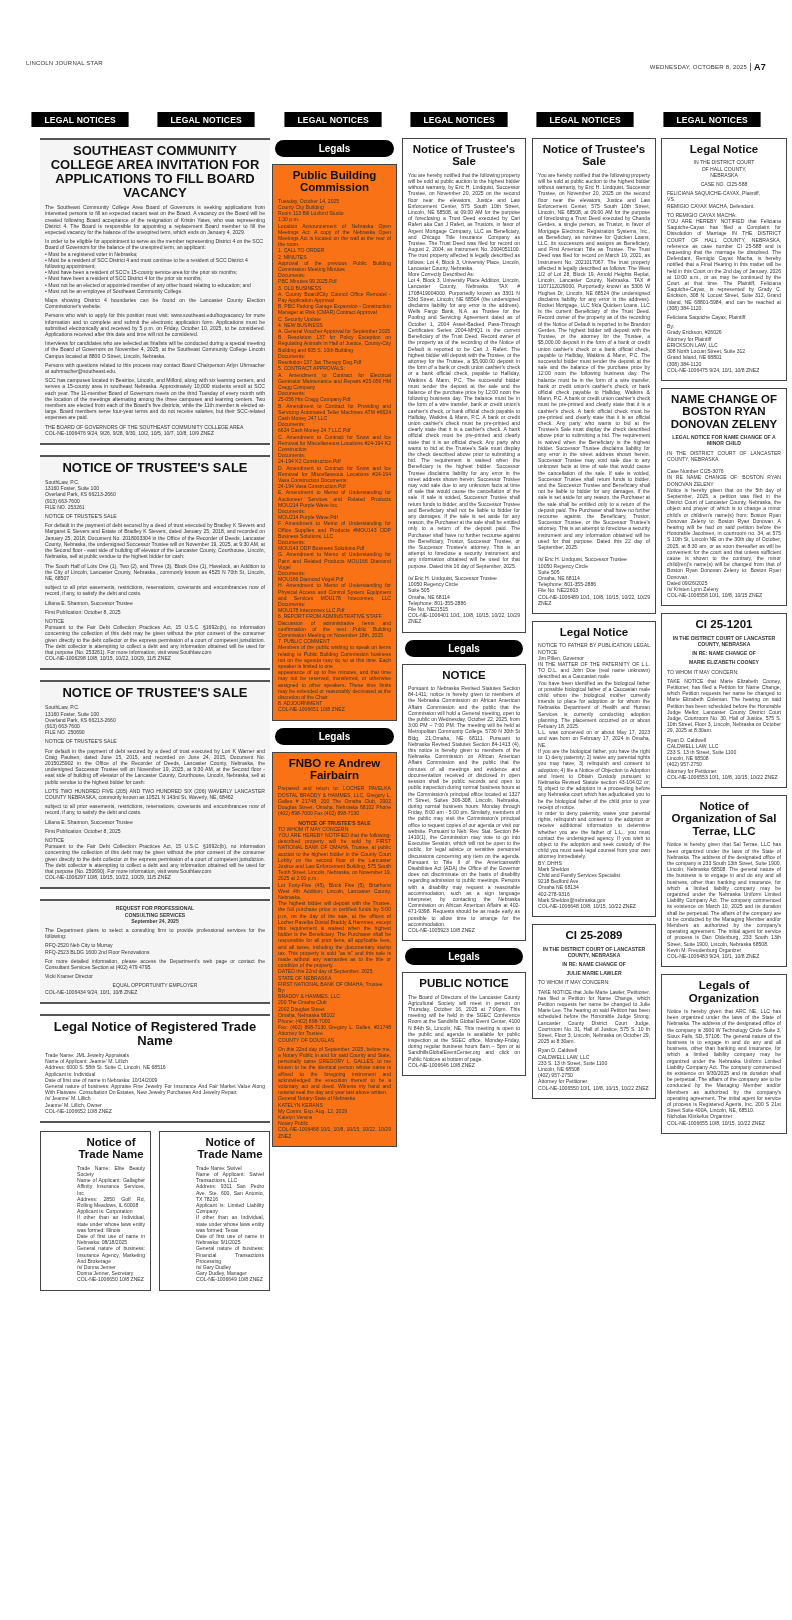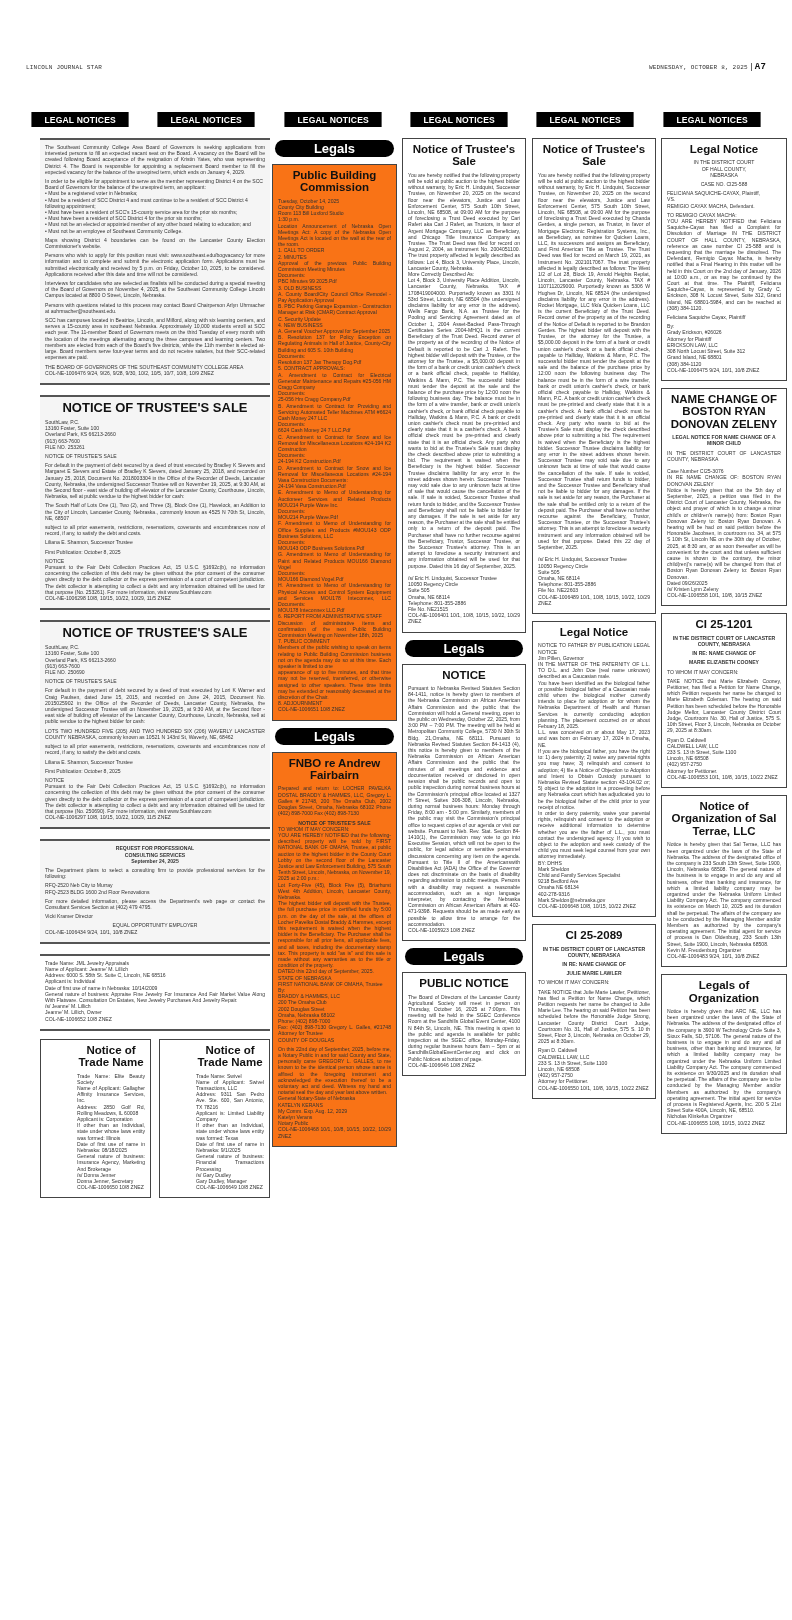--- a/index.html
+++ b/index.html
@@ -1,39 +1,39 @@
 <!DOCTYPE html>
 <html><head>
 <meta charset="utf-8">
 <style>
   * { box-sizing: border-box; margin: 0; padding: 0; }
   html, body { width: 792px; height: 1620px; background: #ffffff; overflow: hidden; }
   body { font-family: "Liberation Sans", sans-serif; color: #222; position: relative; }
-  .masthead { position: absolute; top: 60px; left: 26px; right: 26px; height: 14px; display: flex; justify-content: space-between; align-items: center; font-family: Liberation Mono, monospace; font-size: 6px; letter-spacing: 0.2px; color: #333; }
+  .masthead { position: absolute; top: 60px; left: 26px; right: 26px; height: 14px; display: flex; justify-content: space-between; font-family: Liberation Sans, sans-serif; font-size: 6px; letter-spacing: 0.2px; color: #333; }
   .masthead .right { display: flex; align-items: center; gap: 3px; }
   .masthead .sep { width: 1px; height: 8px; background: #666; }
   .masthead .pg { font-weight: bold; font-size: 9px; color: #111; }
   .banners { position: absolute; top: 112px; left: 26px; right: 26px; display: flex; gap: 18px; }
   .banner { flex: 1; height: 15px; background: #000; color: #fff; font-family: "Liberation Sans", sans-serif; font-weight: bold; font-size: 9.5px; text-align: center; line-height: 15px; letter-spacing: 0.2px; transform: scaleX(0.9); }
   .col { position: absolute; top: 138px; }
   .c1 { left: 40px; width: 230px; }
   .c3 { left: 272px; width: 125px; }
   .c4 { left: 402px; width: 124px; }
   .c5 { left: 532px; width: 124px; }
   .c6 { left: 661px; width: 126px; }
   .ad { border: 1px solid #444; background: #f97316; padding: 4px 5px 4px 5px; margin-bottom: 7px; font-size: 5.1px; line-height: 6.2px; color: #333; }
   .ad.wide { border-left: none; border-right: none; border-top: 2px solid #555; border-bottom: 2px solid #555; background: #f5f5f5; }
   .ad.white { background: #fff; }
   .ad h2 { font-family: "Liberation Sans", sans-serif; font-weight: bold; text-align: center; color: #111; line-height: 1.08; margin-bottom: 4px; }
   .h-lg { font-size: 13px; }
   .h-md { font-size: 11.5px; }
   .ad p { margin-bottom: 3px; text-align: justify; white-space: pre-line; }
   .ad .c { text-align: center; font-weight: bold; }
   .ad .cl { text-align: center; }
-  .pill { background: #000; color: #fff; border-radius: 9px; height: 17px; line-height: 17px; text-align: center; font-weight: bold; font-size: 13px; margin: 2px 3px 7px 3px; }
+  .pill { background: #000; color: #fff; border-radius: 9px; height: 17px; line-height: 17px; text-align: center; font-weight: bold; font-size: 10px; margin: 2px 3px 7px 3px; }
   .row2 { display: flex; gap: 8px; }
   .row2 .ad { flex: 1; background: #fff; padding-left: 36px; }
 </style>
 </head>
 <body>
 
 <div class="masthead">
   <span>LINCOLN JOURNAL STAR</span>
   <span class="right">
     <span>WEDNESDAY, OCTOBER 8, 2025</span>
@@ -46,20 +46,21 @@
   <div class="banner">LEGAL NOTICES</div>
   <div class="banner">LEGAL NOTICES</div>
   <div class="banner">LEGAL NOTICES</div>
   <div class="banner">LEGAL NOTICES</div>
   <div class="banner">LEGAL NOTICES</div>
   <div class="banner">LEGAL NOTICES</div>
 </div>
 
 <div class="col c1">
   <div class="ad wide">
+    <h2 class="h-lg">SOUTHEAST COMMUNITY COLLEGE AREA INVITATION FOR APPLICATIONS TO FILL BOARD VACANCY</h2>
     <p>The Southeast Community College Area Board of Governors is seeking applications from interested persons to fill an expected vacant seat on the Board. A vacancy on the Board will be created following Board acceptance of the resignation of Kristin Yates, who was representing District 4. The Board is responsible for appointing a replacement Board member to fill the expected vacancy for the balance of the unexpired term, which ends on January 4, 2029.</p>
     <p style="text-align:left">In order to be eligible for appointment to serve as the member representing District 4 on the SCC Board of Governors for the balance of the unexpired term, an applicant:
 •   Must be a registered voter in Nebraska;
 •   Must be a resident of SCC District 4 and must continue to be a resident of SCC District 4 following appointment;
 •   Must have been a resident of SCC's 15-county service area for the prior six months;
 •   Must have been a resident of SCC District 4 for the prior six months;
 •   Must not be an elected or appointed member of any other board relating to education; and
 •   Must not be an employee of Southeast Community College.</p>
     <p>Maps showing District 4 boundaries can be found on the Lancaster County Election Commissioner's website.</p>
     <p>Persons who wish to apply for this position must visit: www.southeast.edu/bogvacancy for more information and to complete and submit the electronic application form. Applications must be submitted electronically and received by 5 p.m. on Friday, October 10, 2025, to be considered. Applications received after this date and time will not be considered.</p>
@@ -113,20 +114,21 @@
     <p>The Department plans to select a consulting firm to provide professional services for the following:</p>
     <p style="text-align:left">RFQ-2520 Neb City to Murray
 RFQ-2523 BLDG 1600 2nd Floor Renovations</p>
     <p>For more detailed information, please access the Department's web page or contact the Consultant Services Section at (402) 479 4795.</p>
     <p>Vicki Kramer Director</p>
     <p class="cl" style="margin-bottom:0">EQUAL OPPORTUNITY EMPLOYER</p>
     <p>COL-NE-1006434 9/24, 10/1, 10/8 ZNEZ</p>
   </div>
 
   <div class="ad wide" style="margin-top:10px;background:#fff">
+    <h2 class="h-lg">Legal Notice of Registered Trade Name</h2>
     <p>Trade Name: JML Jewelry Appraisals
 Name of Applicant: Jeanne' M. Lillich
 Address: 6000 S. 58th St. Suite C, Lincoln, NE 68516
 Applicant is: Individual
 Date of first use of name in Nebraska: 10/14/2009
 General nature of business: Appraise Fine Jewelry For Insurance And Fair Market Value Along With Flatware. Consultation On Estates, New Jewelry Purchases And Jewelry Repair.
 /s/ Jeanne' M. Lillich
 Jeanne' M. Lillich, Owner
 COL-NE-1006652 10/8 ZNEZ</p>
   </div>

